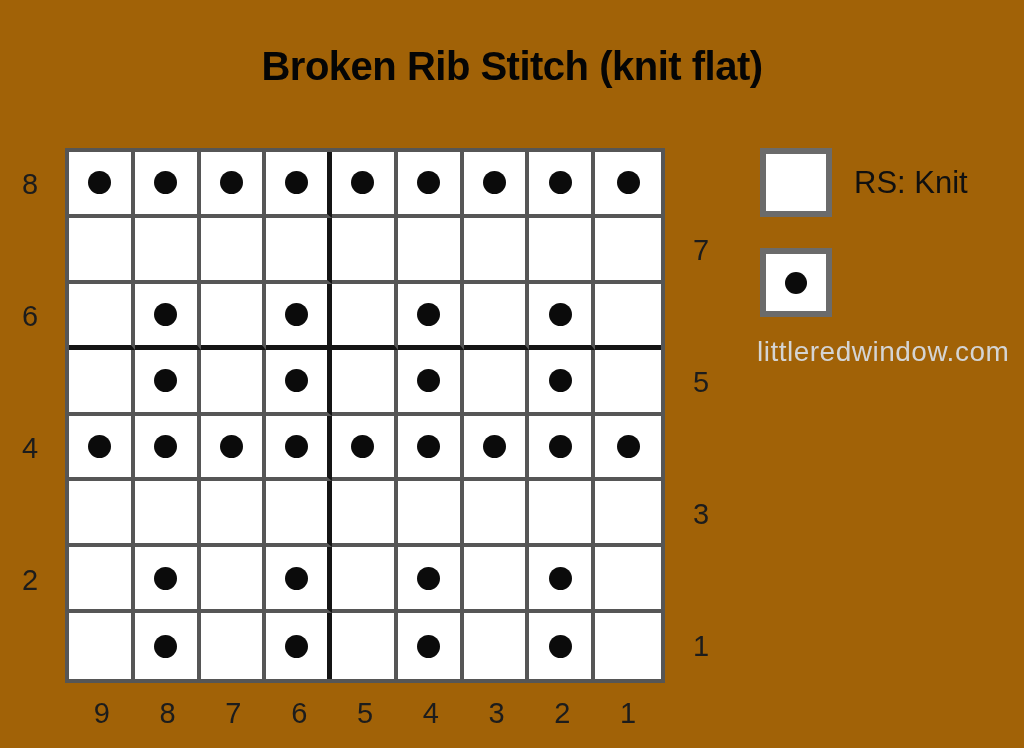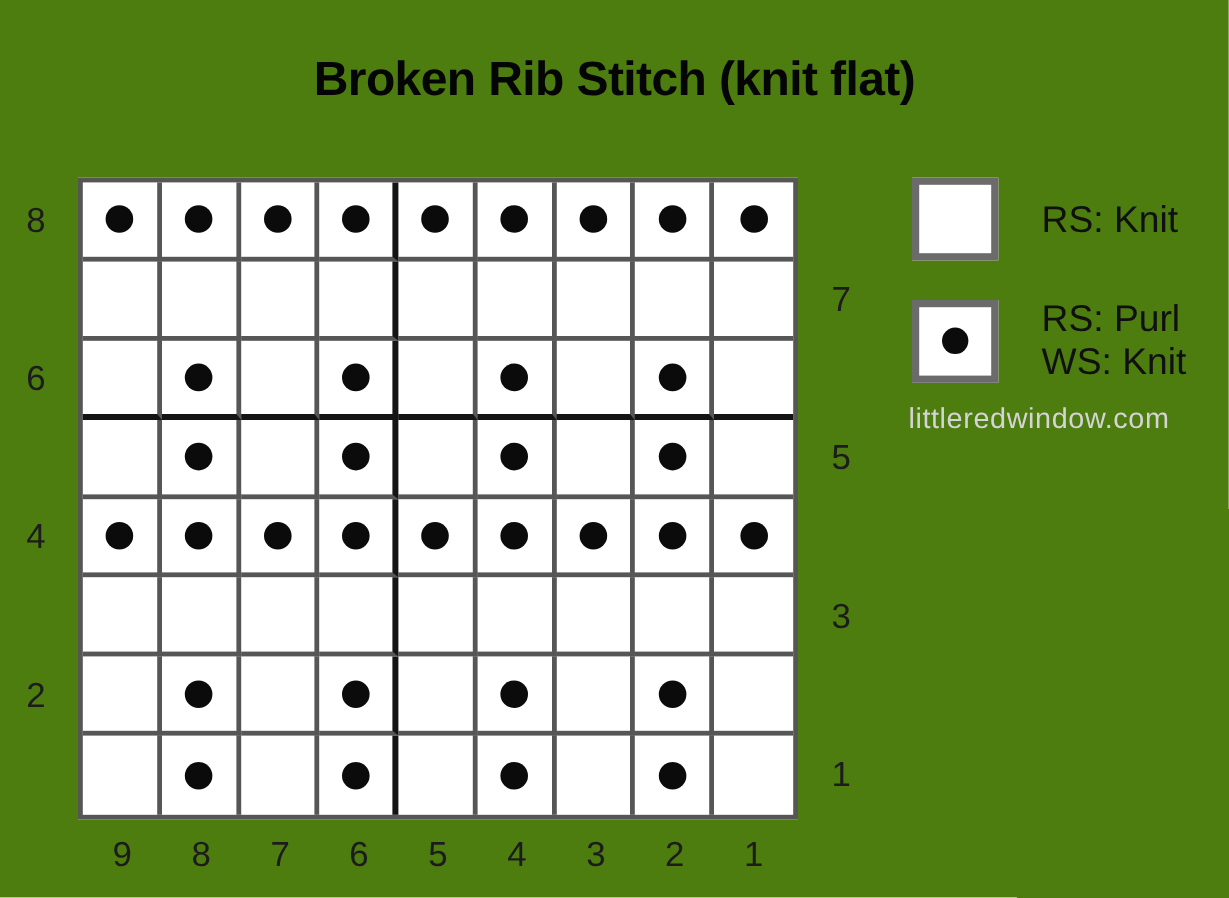--- a/index.html
+++ b/index.html
@@ -1,20 +1,20 @@
 <!DOCTYPE html>
 <html><head>
 <meta charset="utf-8">
 <style>
   html, body { margin: 0; padding: 0; background: #ffffff; }
   #page {
     position: relative;
     width: 1024px;
     height: 748px;
-    background: #4d7c0f;
+    background: #a16207;
     overflow: hidden;
     font-family: "Liberation Sans", sans-serif;
   }
   #title {
     position: absolute;
     top: 44px;
     left: 0;
     width: 1024px;
     text-align: center;
     font-size: 40px;
@@ -109,31 +109,31 @@
     justify-content: center;
     flex: 0 0 auto;
   }
   .legend-dot {
     width: 22px;
     height: 22px;
     border-radius: 50%;
     background: #0b0b0b;
   }
   .legend-text {
-    margin-left: 36px;
+    margin-left: 22px;
     font-size: 31px;
     line-height: 36px;
     color: #101010;
     white-space: nowrap;
   }
   #watermark {
     position: absolute;
     left: 757px;
     top: 336px;
-    font-size: 24px;
+    font-size: 28px;
     color: #d4d4d4;
     letter-spacing: 0.5px;
     white-space: nowrap;
   }
 </style>
 </head>
 <body>
 
 <div id="page">
 
@@ -306,22 +306,18 @@
     <div class="legend-item li-0">
       <div class="legend-box"></div>
       <div class="legend-text">
         <div>RS: Knit</div>
       </div>
     </div>
     <div class="legend-item li-1">
       <div class="legend-box">
         <span class="legend-dot"></span>
       </div>
-      <div class="legend-text">
-        <div>RS: Purl</div>
-        <div>WS: Knit</div>
-      </div>
     </div>
   </div>
 
   <div id="watermark">littleredwindow.com</div>
 
 </div>
 
 </body></html>

